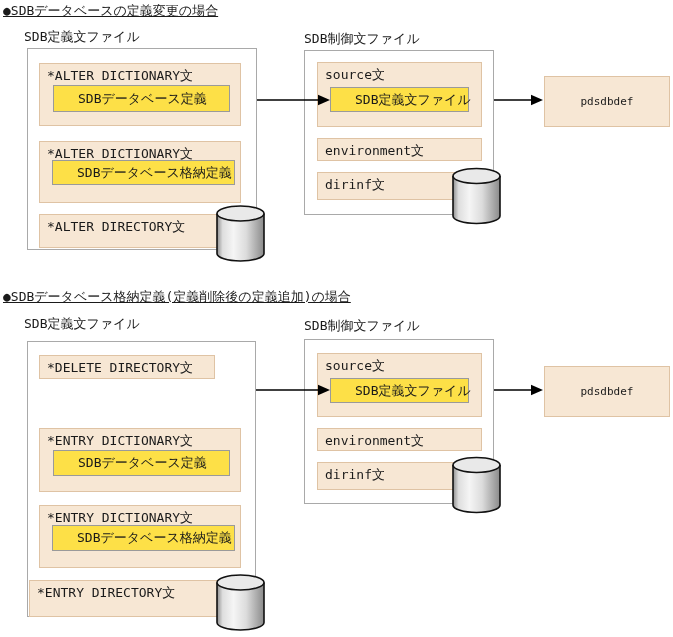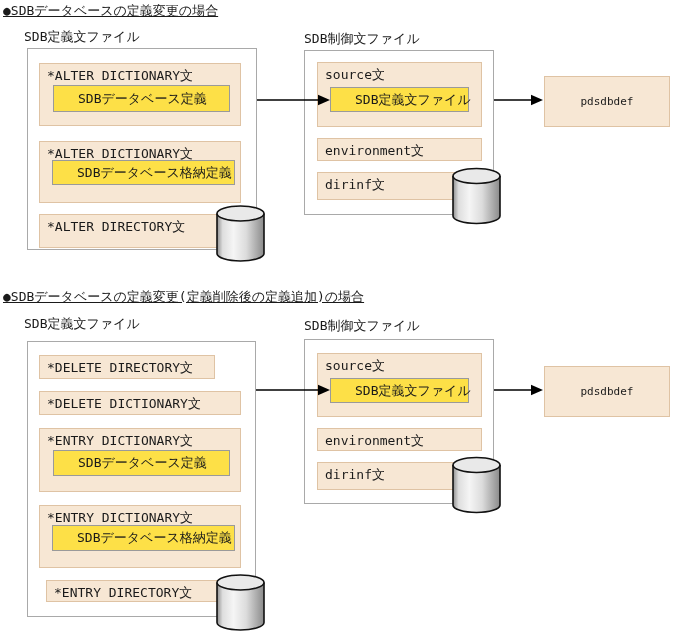--- a/index.html
+++ b/index.html
@@ -65,37 +65,36 @@
 
   <div class="item" style="left:317px;top:62px;width:165px;height:65px">source文</div>
   <div class="nested" style="left:330px;top:87px;width:139px;height:25px">SDB定義文ファイル</div>
 
   <div class="item" style="left:317px;top:138px;width:165px;height:23px">environment文</div>
 
   <div class="item" style="left:317px;top:172px;width:165px;height:28px">dirinf文</div>
 
   <div class="cmdbox" style="left:544px;top:76px;width:126px;height:51px">pdsdbdef</div>
 
-  <div class="heading" style="left:3px;top:289px">●SDBデータベースの定義変更(定義削除後の定義追加)の場合</div>
+  <div class="heading" style="left:3px;top:289px">●SDBデータベース格納定義(定義削除後の定義追加)の場合</div>
 
   <div class="boxlabel" style="left:24px;top:316px">SDB定義文ファイル</div>
 
   <div class="outer" style="left:27px;top:341px;width:229px;height:276px"></div>
 
   <div class="item" style="left:39px;top:355px;width:176px;height:24px">*DELETE DIRECTORY文</div>
 
-  <div class="item" style="left:39px;top:391px;width:202px;height:24px">*DELETE DICTIONARY文</div>
 
   <div class="item" style="left:39px;top:428px;width:202px;height:64px">*ENTRY DICTIONARY文</div>
   <div class="nested" style="left:53px;top:450px;width:177px;height:26px">SDBデータベース定義</div>
 
   <div class="item" style="left:39px;top:505px;width:202px;height:63px">*ENTRY DICTIONARY文</div>
   <div class="nested" style="left:52px;top:525px;width:183px;height:26px">SDBデータベース格納定義</div>
 
-  <div class="item" style="left:46px;top:580px;width:202px;height:22px">*ENTRY DIRECTORY文</div>
+  <div class="item" style="left:29px;top:580px;width:202px;height:37px">*ENTRY DIRECTORY文</div>
 
   <div class="boxlabel" style="left:304px;top:318px">SDB制御文ファイル</div>
 
   <div class="outer" style="left:304px;top:339px;width:190px;height:165px"></div>
 
   <div class="item" style="left:317px;top:353px;width:165px;height:64px">source文</div>
   <div class="nested" style="left:330px;top:378px;width:139px;height:25px">SDB定義文ファイル</div>
 
   <div class="item" style="left:317px;top:428px;width:165px;height:23px">environment文</div>
 

